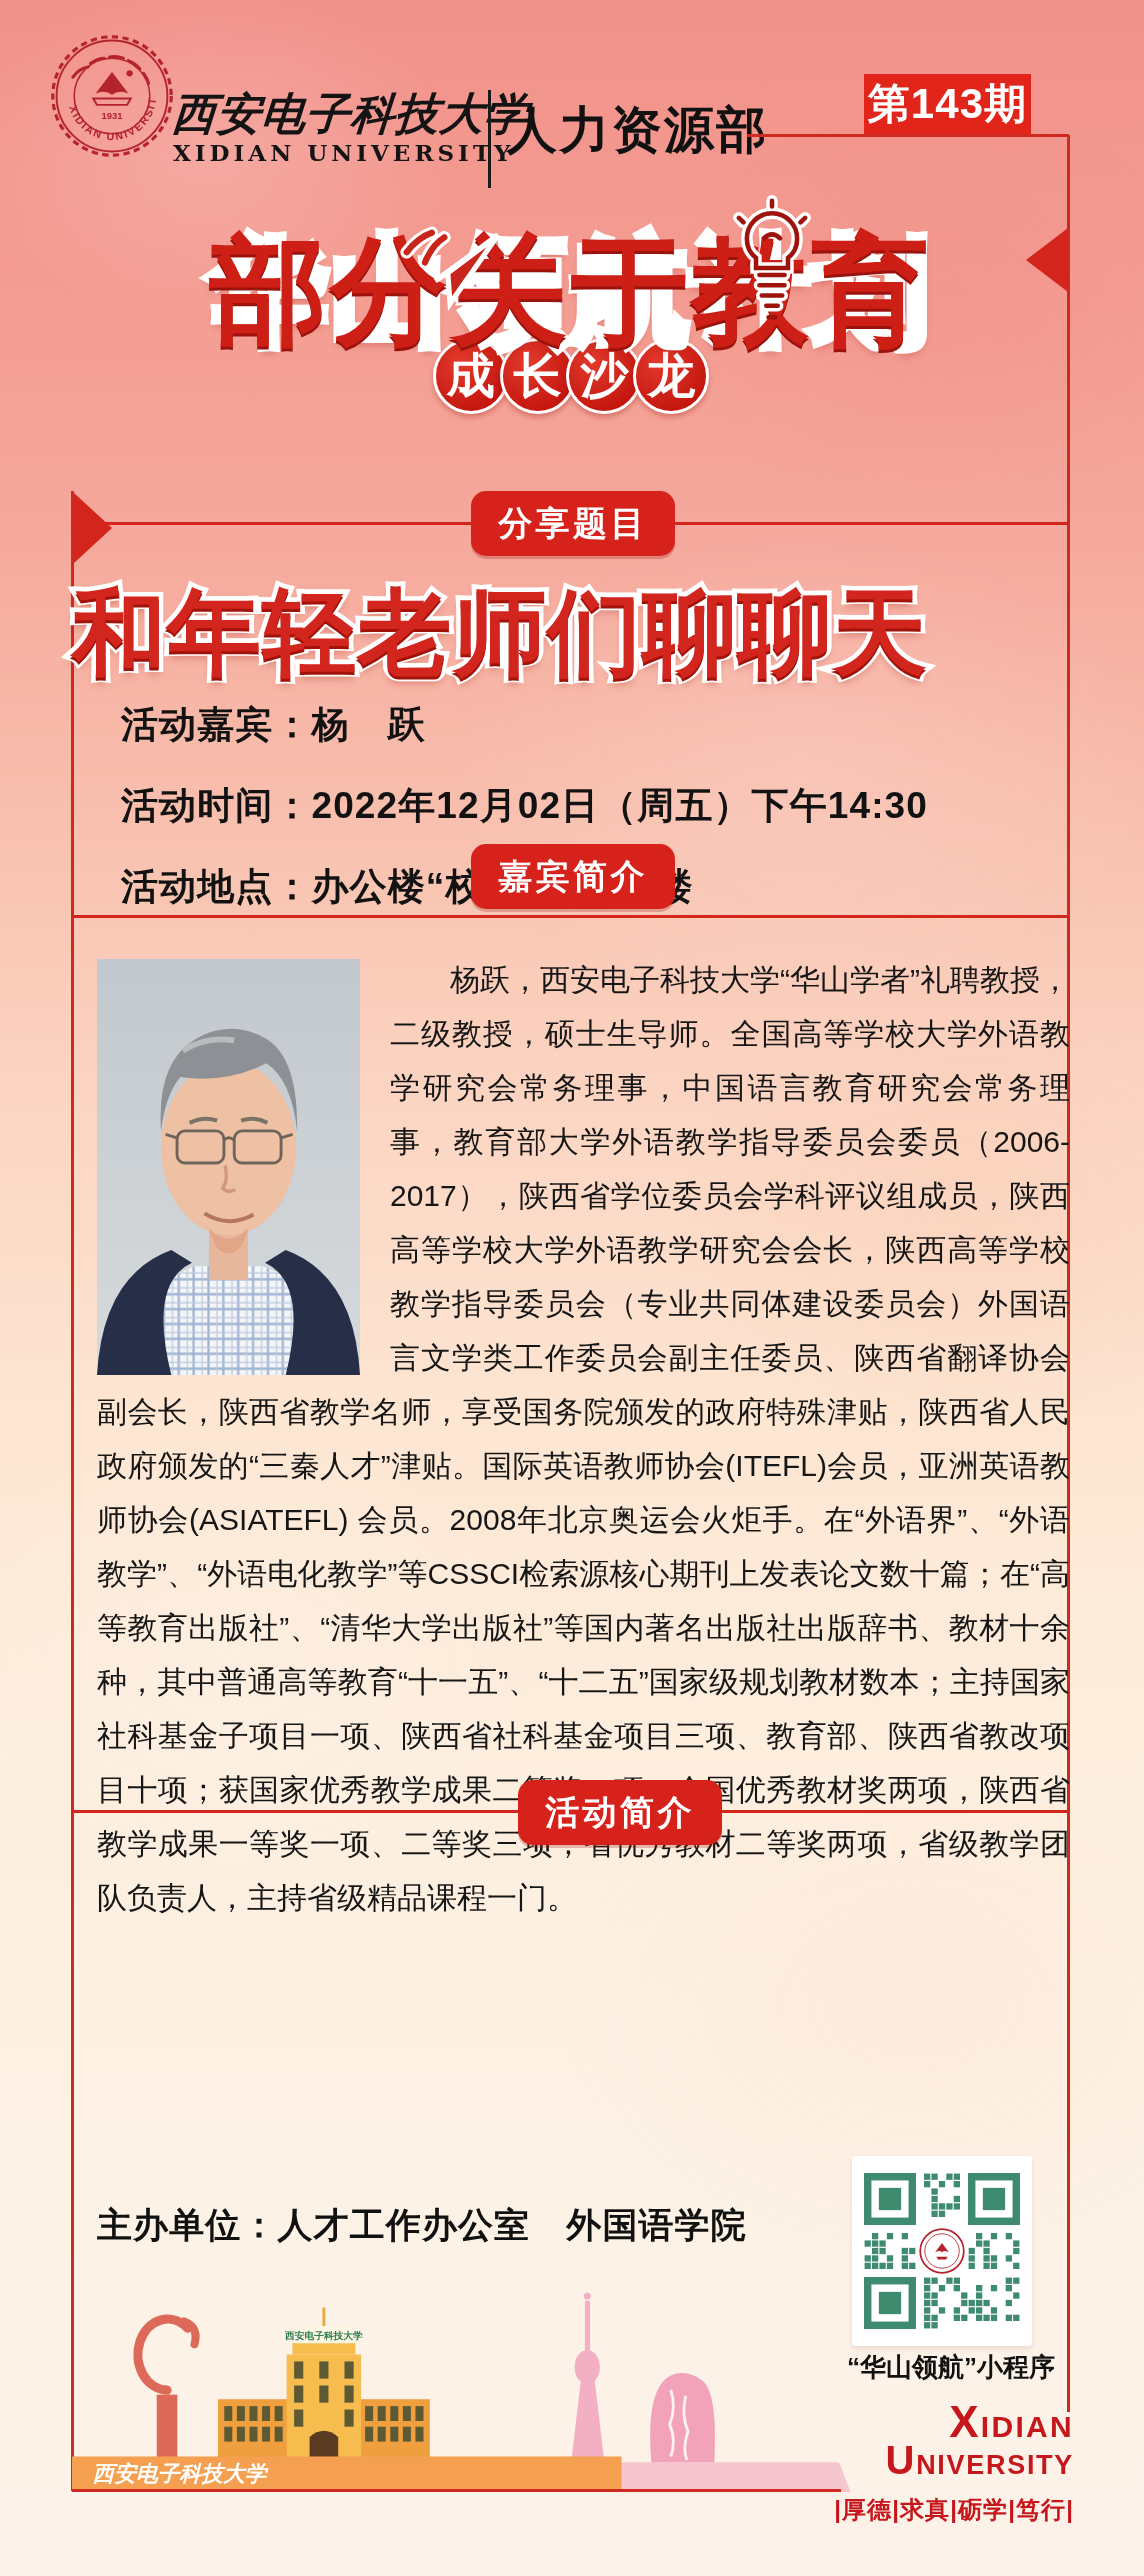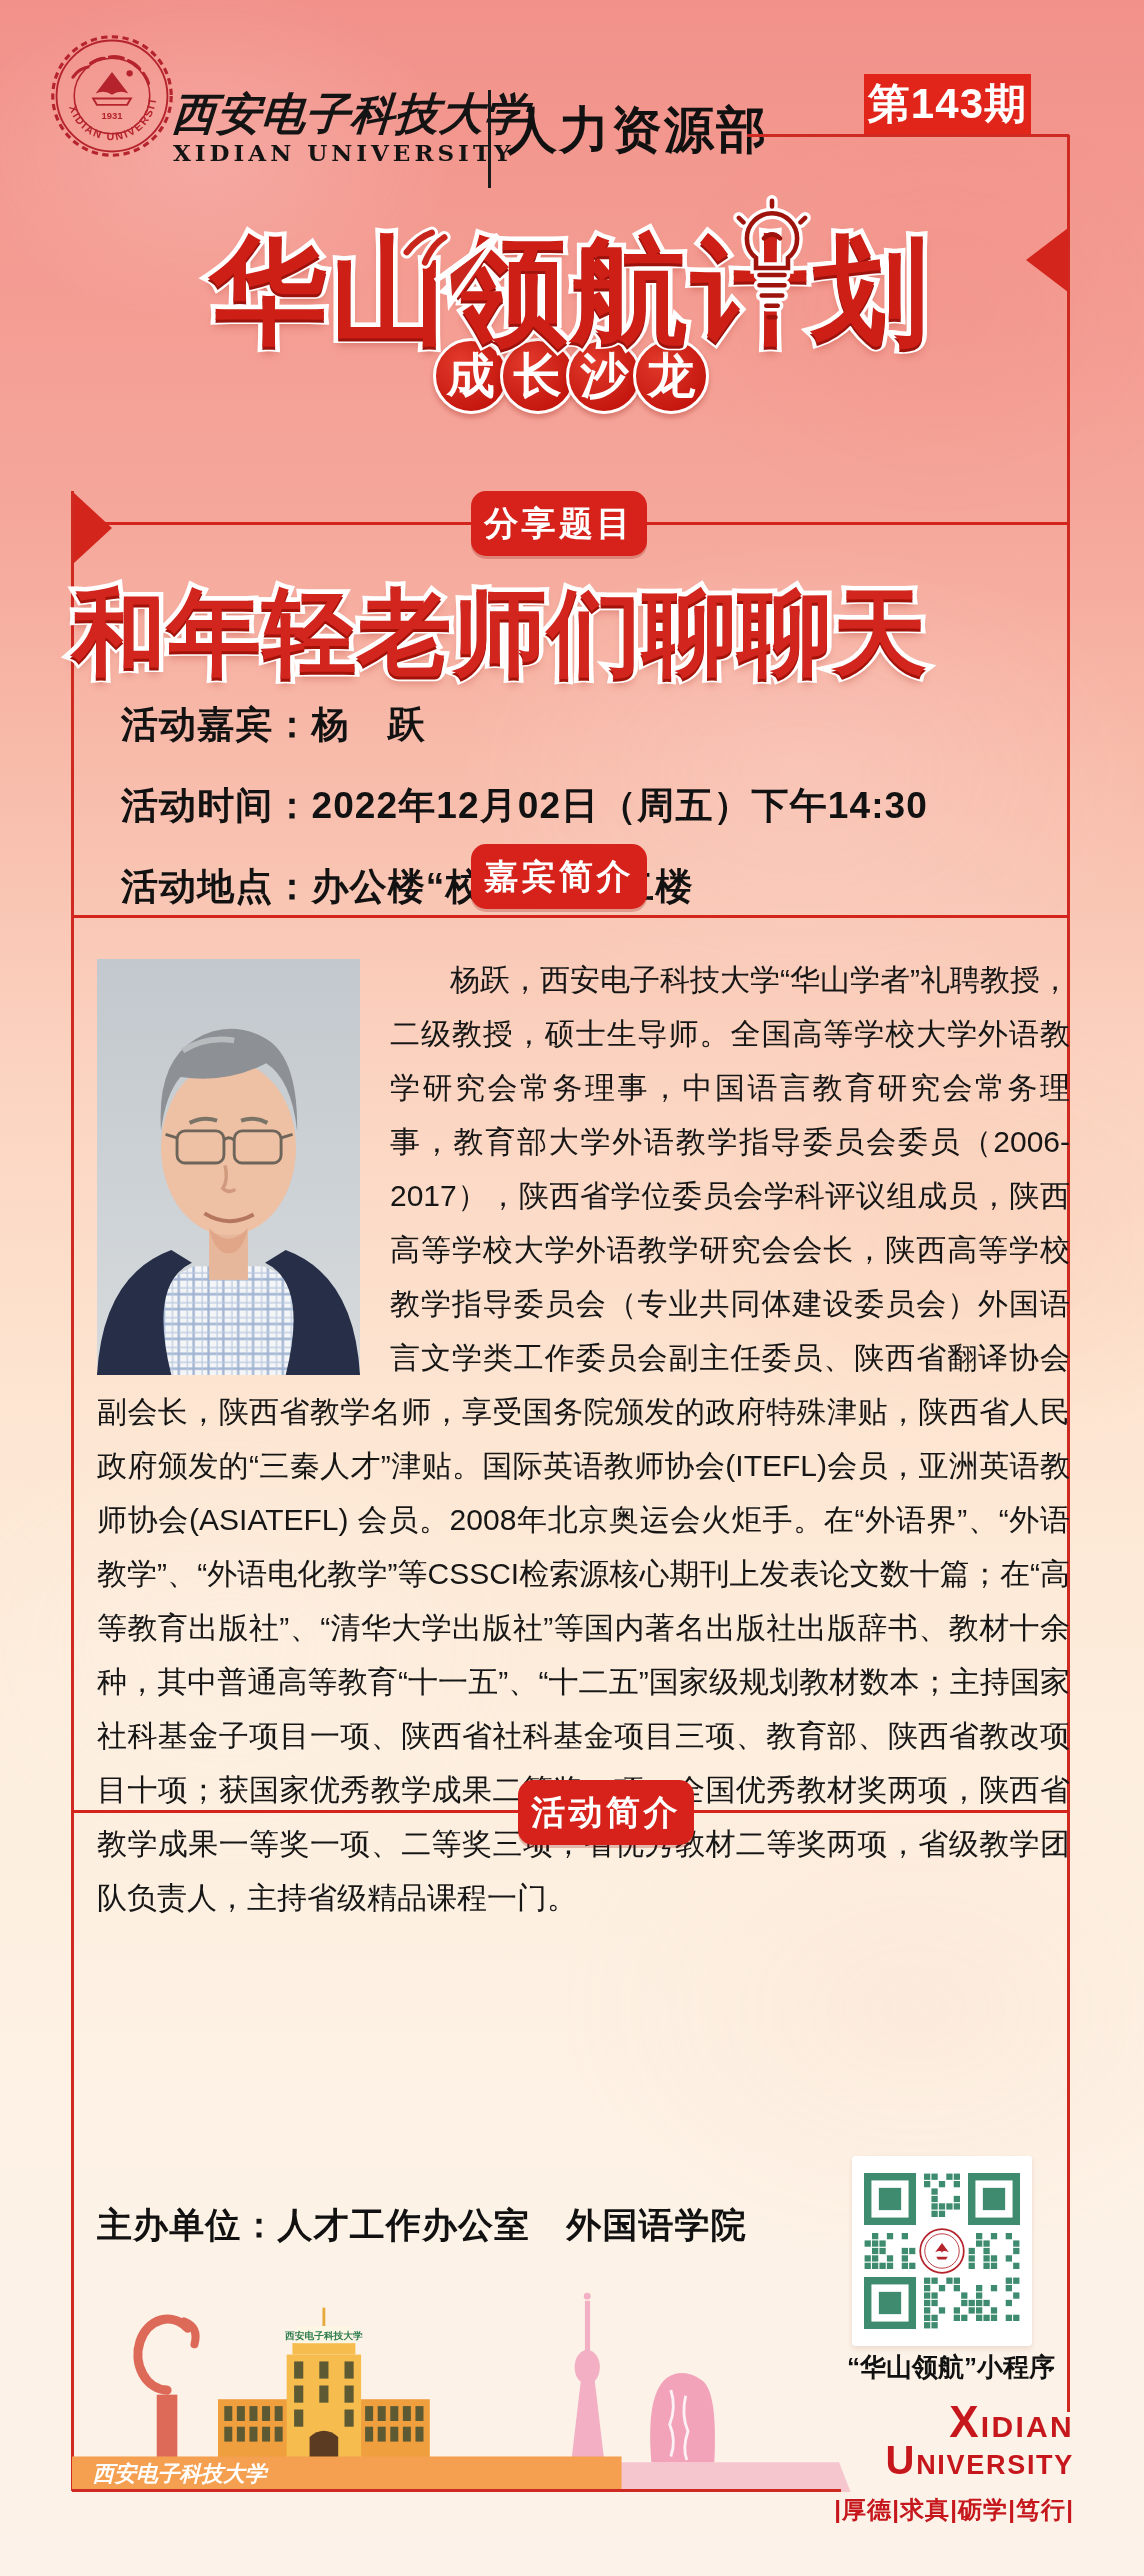--- a/index.html
+++ b/index.html
@@ -77,21 +77,21 @@
     width:76px; height:76px; border-radius:50%; margin:0 -4.6px;
     background:radial-gradient(circle at 35% 30%, #e23a2c, #c4160e 75%);
     border:3.4px solid #fff; box-shadow:0 3.4px 5.7px rgba(150,20,10,.30);
     display:flex; align-items:center; justify-content:center;
   }
   .sub-circle span{ color:#fff; font-size:48px; font-weight:900; }
 
   
   .section-line{ position:absolute; left:72px; width:997px; height:3.4px; background:#d3251c; }
   .section-badge{
-    position:absolute; left:471px; width:176px; height:65px; z-index:2;
+    position:absolute; left:471px; width:204px; height:65px; z-index:2;
     background:#d7221b; border-radius:15px; color:#fff;
     font-size:34px; font-weight:900; letter-spacing:3.4px;
     display:flex; align-items:center; justify-content:center;
     box-shadow:0 2.9px 0 rgba(150,20,10,.25);
   }
 
   .topic-title{
     position:absolute; left:72px; top:570px; width:998px; text-align:left;
     font-size:94px; font-weight:900; letter-spacing:1.1px; white-space:nowrap;
     color:#d2251e; text-shadow:0 2.9px 0 #a31209;
@@ -160,21 +160,21 @@
   <div class="hdr-divider"></div>
   <div class="dept">人力资源部</div>
   <div class="issue-badge">第143期</div>
   <div class="header-line"></div>
 
   <div class="frame-left"></div>
   <div class="frame-right"></div>
   <div class="tri-right"></div>
   <div class="tri-left"></div>
 
-  <div class="hero-title outlined" data-text="华山领航计划">华山领航计划</div>
+  <div class="hero-title outlined" data-text="华山领航计划">部分关于教育</div>
 
   <svg class="doodle" style="left:395px; top:218px;" width="109" height="97" viewBox="0 0 190 170">
     <path d="M20 60 q20 -26 44 -34 M52 78 q12 -30 34 -44" fill="none" stroke="#c8261c" stroke-width="14" stroke-linecap="round" paint-order="stroke" style="stroke:#fff; stroke-width:22;"></path>
     <path d="M20 60 q20 -26 44 -34 M52 78 q12 -30 34 -44" fill="none" stroke="#c8261c" stroke-width="11" stroke-linecap="round"></path>
     <path d="M180 30 L96 150 L92 96 Z" fill="#c8261c" stroke="#fff" stroke-width="9"></path>
     <path d="M180 30 L70 110 L92 96 Z" fill="#a5140d" stroke="#fff" stroke-width="9"></path>
   </svg>
 
   <svg class="doodle" style="left:726px; top:195px;" width="92" height="137" viewBox="0 0 160 240">
     <g stroke="#fff" stroke-width="20" fill="none" stroke-linecap="round">

